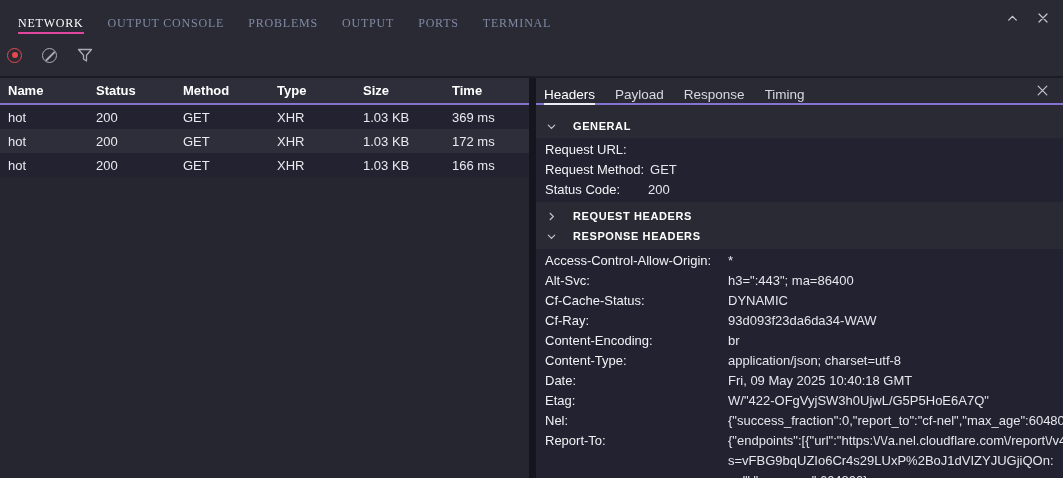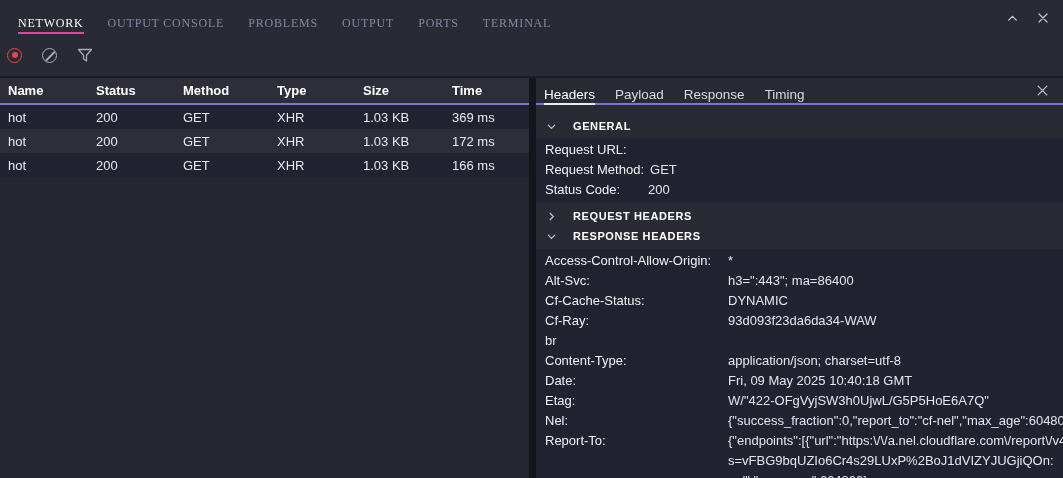--- a/index.html
+++ b/index.html
@@ -216,20 +216,21 @@
         </div>
         <div class="kv-row">
           <span class="kv-label">Cf-Cache-Status:</span>
           <span class="kv-value">DYNAMIC</span>
         </div>
         <div class="kv-row">
           <span class="kv-label">Cf-Ray:</span>
           <span class="kv-value">93d093f23da6da34-WAW</span>
         </div>
         <div class="kv-row">
+          <span class="kv-label">Content-Encoding:</span>
           <span class="kv-value">br</span>
         </div>
         <div class="kv-row">
           <span class="kv-label">Content-Type:</span>
           <span class="kv-value">application/json; charset=utf-8</span>
         </div>
         <div class="kv-row">
           <span class="kv-label">Date:</span>
           <span class="kv-value">Fri, 09 May 2025 10:40:18 GMT</span>
         </div>

